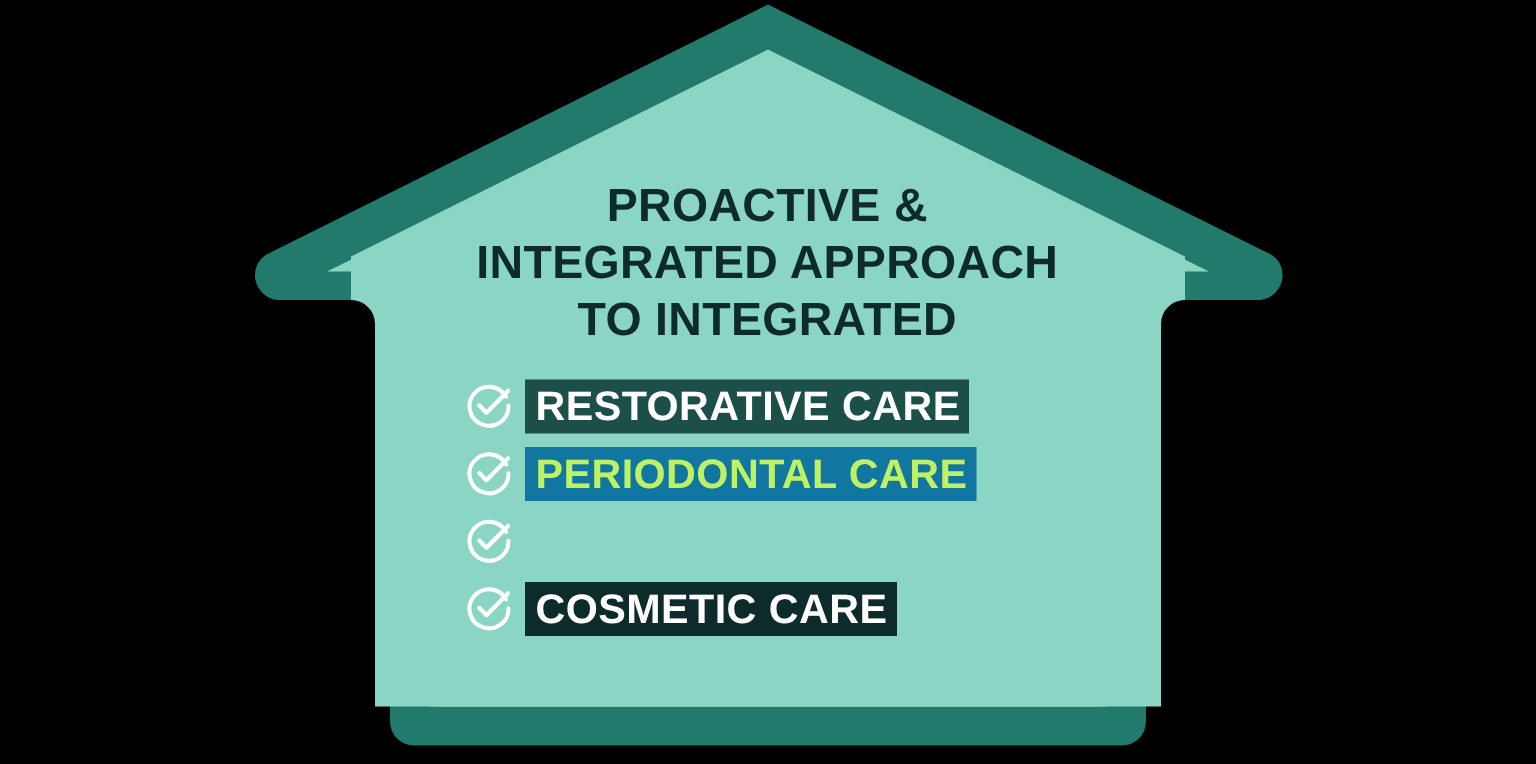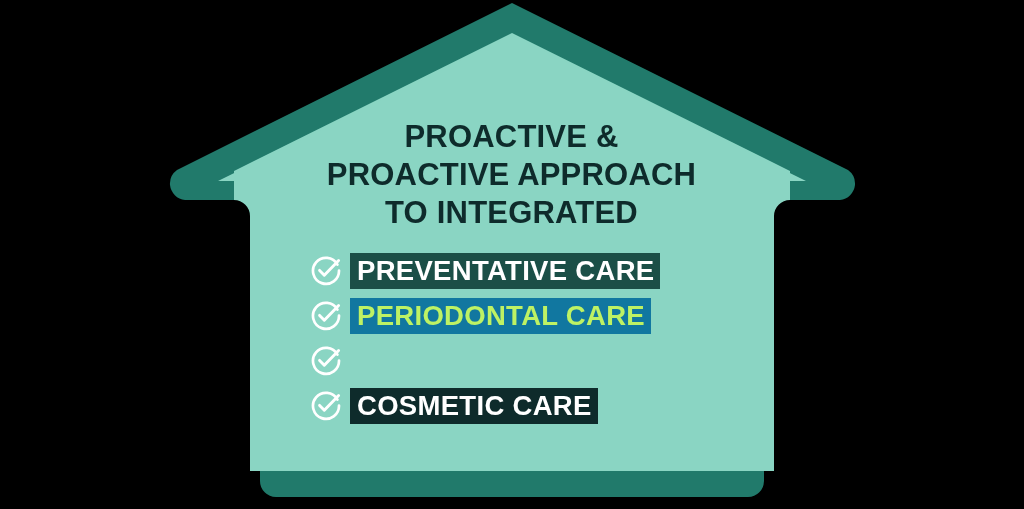--- a/index.html
+++ b/index.html
@@ -140,34 +140,34 @@
              L 218 181
              Z" fill="#8AD5C3"></path>
 
     <rect id="house-wall-fill" x="286" y="180" width="452" height="291" fill="#8AD5C3"></rect>
   </svg>
 
   <div id="content">
 
     <div id="title-block" style="color: rgb(14, 43, 43);">
       <span class="tline">PROACTIVE &amp;</span>
-      <span class="tline">PROACTIVE APPROACH</span>
+      <span class="tline">INTEGRATED APPROACH</span>
       <span class="tline">TO INTEGRATED</span>
     </div>
 
     <div id="checklist">
 
       <div class="check-row">
         <span class="check-icon">
           <svg viewBox="0 0 32 32" width="32" height="32">
             <path d="M27.4 10.6 A13 13 0 1 0 29 16.5" fill="none" stroke="#FFFFFF" stroke-width="2.7" stroke-linecap="round"></path>
             <path d="M9.6 16.4 L14.3 21.2 L28.6 6.6" fill="none" stroke="#FFFFFF" stroke-width="2.9" stroke-linecap="round" stroke-linejoin="round"></path>
           </svg>
         </span>
-        <span class="care-badge" style="background-color: rgb(27, 79, 71); color: rgb(255, 255, 255);">PREVENTATIVE CARE</span>
+        <span class="care-badge" style="background-color: rgb(27, 79, 71); color: rgb(255, 255, 255);">RESTORATIVE CARE</span>
       </div>
 
       <div class="check-row">
         <span class="check-icon">
           <svg viewBox="0 0 32 32" width="32" height="32">
             <path d="M27.4 10.6 A13 13 0 1 0 29 16.5" fill="none" stroke="#FFFFFF" stroke-width="2.7" stroke-linecap="round"></path>
             <path d="M9.6 16.4 L14.3 21.2 L28.6 6.6" fill="none" stroke="#FFFFFF" stroke-width="2.9" stroke-linecap="round" stroke-linejoin="round"></path>
           </svg>
         </span>
         <span class="care-badge" style="background-color: rgb(17, 119, 160); color: #bef264;">PERIODONTAL CARE</span>

